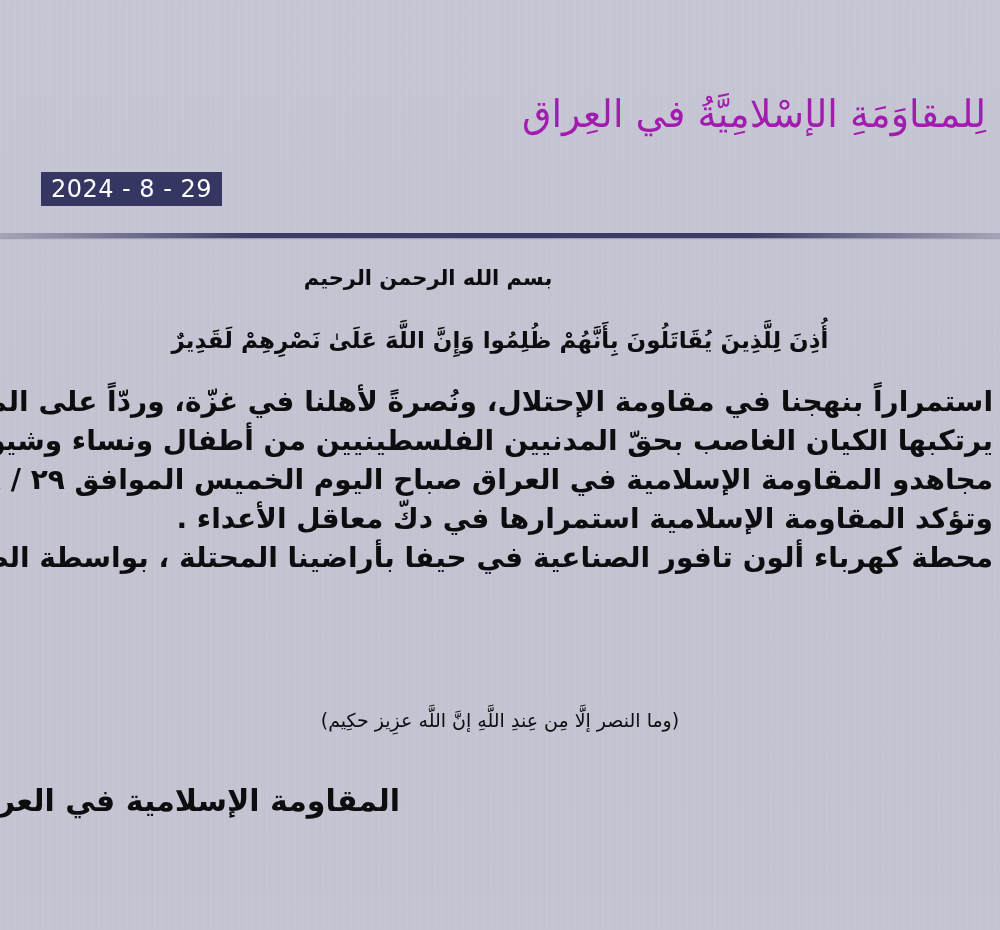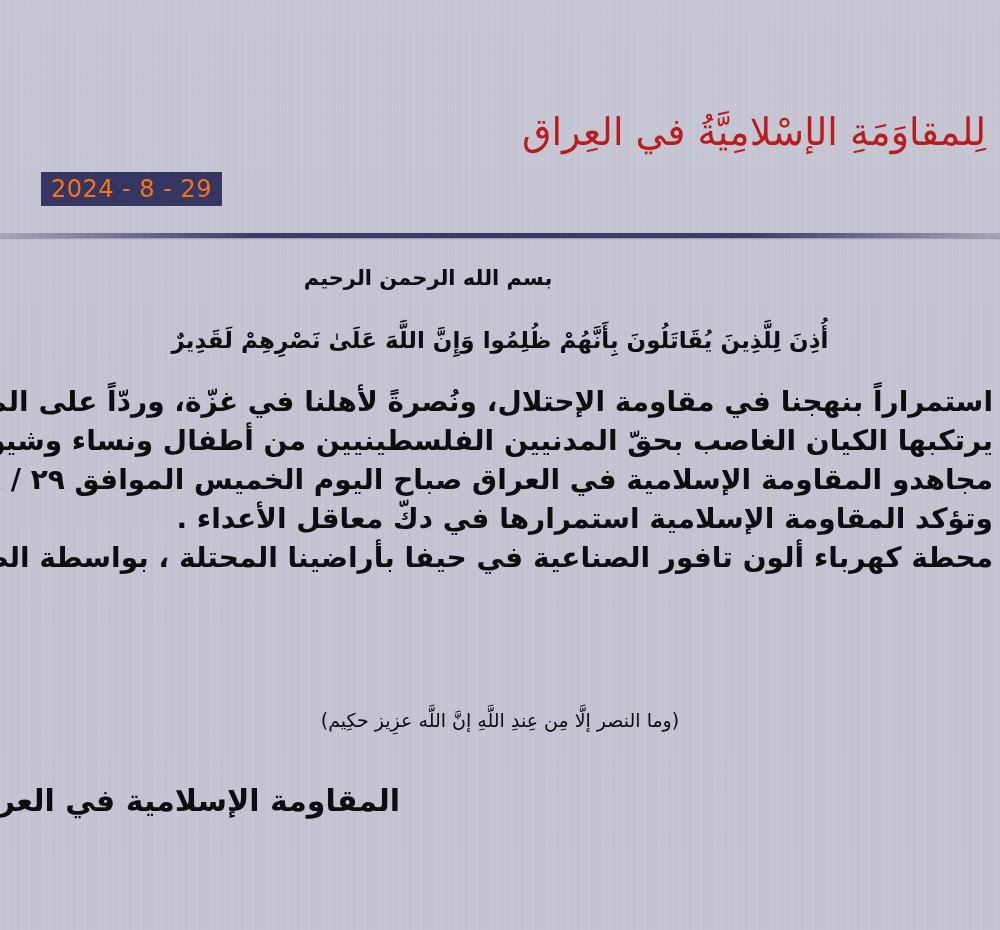--- a/index.html
+++ b/index.html
@@ -18,34 +18,33 @@
       font-family: "DejaVu Sans", sans-serif;
       color: #0d0d10;
     }
     .header-logo {
       position: absolute;
       top: 86px;
       right: 14px;
       font-family: "DejaVu Serif", serif;
       font-size: 38px;
       line-height: 56px;
-      color: #b91c1c;
+      color: #a21caf;
       direction: rtl;
       white-space: nowrap;
       letter-spacing: -1px;
-      margin-top: 18px;
     }
     .date-badge {
       position: absolute;
       top: 172px;
       left: 41px;
       width: 181px;
       height: 34px;
       background: #363662;
-      color: #f97316;
+      color: #ffffff;
       font-family: "DejaVu Sans", sans-serif;
       font-size: 24px;
       line-height: 34px;
       text-align: center;
       letter-spacing: 0.5px;
     }
     .divider {
       position: absolute;
       top: 233px;
       left: 0;

